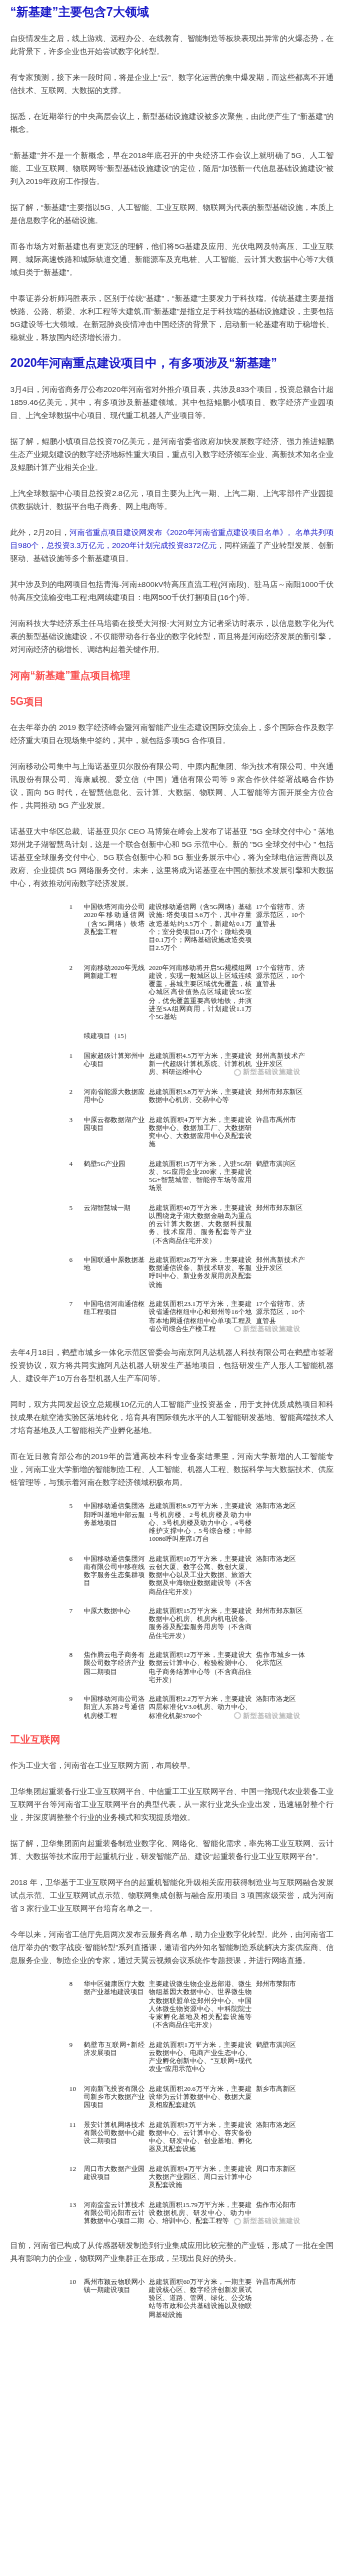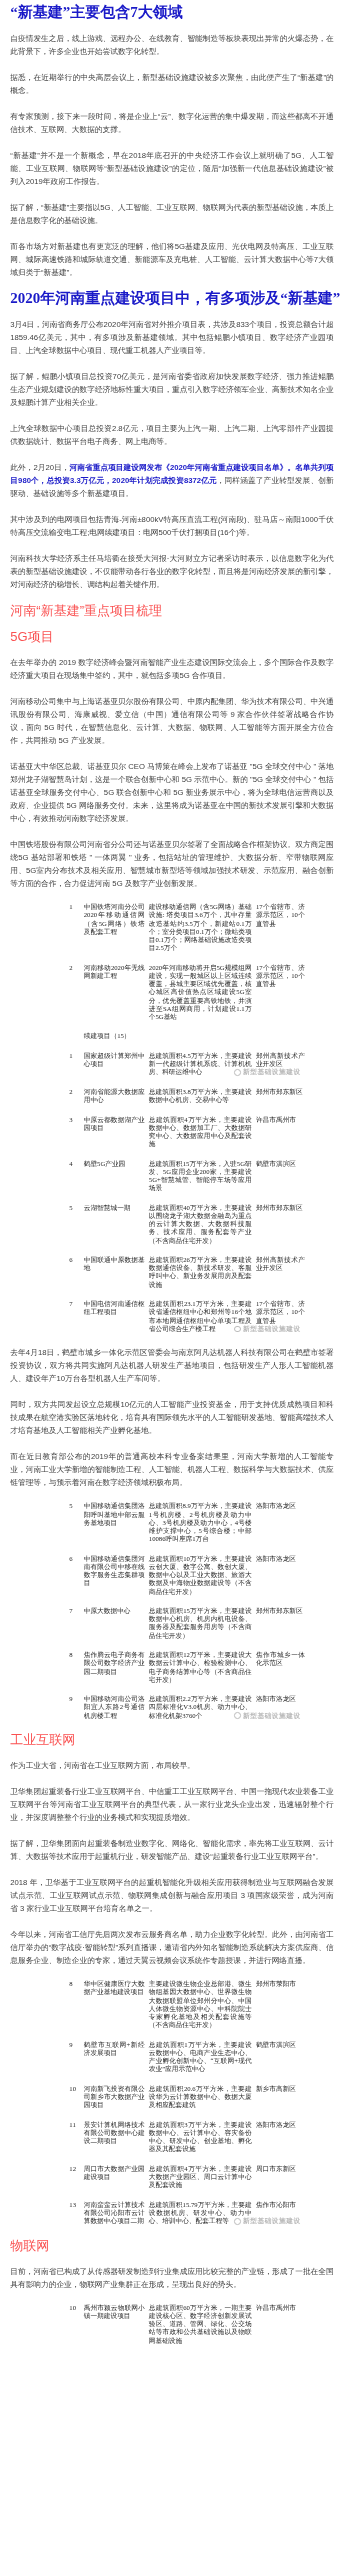--- a/index.html
+++ b/index.html
@@ -1,58 +1,58 @@
 <!DOCTYPE html>
 <html style="font-size:8.2px"><head>
 <meta charset="utf-8">
 <style>
   html,body{margin:0;padding:0;background:#ffffff;}
   body{width:360px;font-family:"Liberation Sans","DejaVu Sans",sans-serif;}
   #article{padding:6.2px 10.3px 20.6px 10.3px;}
   .para{font-size:7.7px;line-height:13px;color:#3f3f3f;text-align:justify;margin:0 16px 13px 0;}
-  .h-blue{font-size:15px;line-height:13px;color:#1a1ac8;font-weight:bold;margin:0 0 13px 0;font-family:Liberation Serif, serif;}
-  .h-red{font-size:13px;line-height:13px;color:#fa5151;font-weight:normal;margin:0 0 13px 0;}
-  .bold-blue{color:#1a1ac8;font-weight:bold;}
+  .h-blue{font-size:12px;line-height:13px;color:#1a1ac8;font-weight:bold;margin:0 0 13px 0;}
+  .h-red{font-size:10px;line-height:13px;color:#fa5151;font-weight:bold;margin:0 0 13px 0;}
+  .bold-blue{color:#1a1ac8;font-weight:normal;}
   .ptable{margin:2.1px 0 13.4px 59px;font-family:"Liberation Serif","DejaVu Serif",serif;
           color:#262626;font-size:6.7px;line-height:8.2px;}
   .tgroup-label{margin:4.1px 0 11.3px 14.4px;}
   .trow{display:grid;grid-template-columns:10.3px 61px 103px 49px;column-gap:4.1px;
         margin-bottom:11.3px;position:relative;}
   .tcell{text-align:justify;}
   .tnum{text-align:left;}
   .wm{position:absolute;left:165px;bottom:0;white-space:nowrap;color:#b9b9b9;font-weight:bold;
       font-size:6.7px;letter-spacing:0.5px;display:flex;align-items:center;
       font-family:"Liberation Sans","DejaVu Sans",sans-serif;}
   .wm-circle{width:6.7px;height:6.7px;border:0.8px solid #bcbcbc;border-radius:50%;
              margin-right:2.1px;box-sizing:border-box;display:inline-block;}
 </style>
 </head>
 <body>
 
 <div id="article">
     <h2 class="h-blue">“新基建”主要包含7大领域</h2>
     <p class="para">自疫情发生之后，线上游戏、远程办公、在线教育、智能制造等板块表现出异常的火爆态势，在此背景下，许多企业也开始尝试数字化转型。</p>
+    <p class="para">有专家预测，接下来一段时间，将是企业上“云”、数字化运营的集中爆发期，而这些都离不开通信技术、互联网、大数据的支撑。</p>
     <p class="para">据悉，在近期举行的中央高层会议上，新型基础设施建设被多次聚焦，由此便产生了“新基建”的概念。</p>
-    <p class="para">有专家预测，接下来一段时间，将是企业上“云”、数字化运营的集中爆发期，而这些都离不开通信技术、互联网、大数据的支撑。</p>
     <p class="para">“新基建”并不是一个新概念，早在2018年底召开的中央经济工作会议上就明确了5G、人工智能、工业互联网、物联网等“新型基础设施建设”的定位，随后“加强新一代信息基础设施建设”被列入2019年政府工作报告。</p>
     <p class="para">据了解，“新基建”主要指以5G、人工智能、工业互联网、物联网为代表的新型基础设施，本质上是信息数字化的基础设施。</p>
     <p class="para">而各市场方对新基建也有更宽泛的理解，他们将5G基建及应用、光伏电网及特高压、工业互联网、城际高速铁路和城际轨道交通、新能源车及充电桩、人工智能、云计算大数据中心等7大领域归类于“新基建”。</p>
+    <p class="para">中泰证券分析师冯胜表示，区别于传统“基建”，“新基建”主要发力于科技端。传统基建主要是指铁路、公路、桥梁、水利工程等大建筑,而“新基建”是指立足于科技端的基础设施建设，主要包括5G建设等七大领域。在新冠肺炎疫情冲击中国经济的背景下，启动新一轮基建有助于稳增长、稳就业，释放国内经济增长潜力。</p>
     <h2 class="h-blue">2020年河南重点建设项目中，有多项涉及“新基建”</h2>
     <p class="para">3月4日，河南省商务厅公布2020年河南省对外推介项目表，共涉及833个项目，投资总额合计超1859.46亿美元，其中，有多项涉及新基建领域。其中包括鲲鹏小镇项目、数字经济产业园项目、上汽全球数据中心项目、现代重工机器人产业项目等。</p>
     <p class="para">据了解，鲲鹏小镇项目总投资70亿美元，是河南省委省政府加快发展数字经济、强力推进鲲鹏生态产业规划建设的数字经济地标性重大项目，重点引入数字经济领军企业、高新技术知名企业及鲲鹏计算产业相关企业。</p>
     <p class="para">上汽全球数据中心项目总投资2.8亿元，项目主要为上汽一期、上汽二期、上汽零部件产业园提供数据统计、数据平台电子商务、网上电商等。</p>
     <p class="para"><span>此外，2月20日，</span><span class="bold-blue">河南省重点项目建设网发布《2020年河南省重点建设项目名单》。名单共列项目980个，总投资3.3万亿元，2020年计划完成投资8372亿元</span><span>，同样涵盖了产业转型发展、创新驱动、基础设施等多个新基建项目。</span></p>
     <p class="para">其中涉及到的电网项目包括青海-河南±800kV特高压直流工程(河南段)、驻马店～南阳1000千伏特高压交流输变电工程;电网续建项目：电网500千伏打捆项目(16个)等。</p>
     <p class="para">河南科技大学经济系主任马培衢在接受大河报·大河财立方记者采访时表示，以信息数字化为代表的新型基础设施建设，不仅能带动各行各业的数字化转型，而且将是河南经济发展的新引擎，对河南经济的稳增长、调结构起着关键作用。</p>
     <h2 class="h-red">河南“新基建”重点项目梳理</h2>
     <h2 class="h-red">5G项目</h2>
     <p class="para">在去年举办的 2019 数字经济峰会暨河南智能产业生态建设国际交流会上，多个国际合作及数字经济重大项目在现场集中签约，其中，就包括多项5G 合作项目。</p>
     <p class="para">河南移动公司集中与上海诺基亚贝尔股份有限公司、中原内配集团、华为技术有限公司、中兴通讯股份有限公司、海康威视、爱立信（中国）通信有限公司等 9 家合作伙伴签署战略合作协议，面向 5G 时代，在智慧信息化、云计算、大数据、物联网、人工智能等方面开展全方位合作，共同推动 5G 产业发展。</p>
     <p class="para">诺基亚大中华区总裁、诺基亚贝尔 CEO 马博策在峰会上发布了诺基亚 "5G 全球交付中心 " 落地郑州龙子湖智慧岛计划，这是一个联合创新中心和 5G 示范中心。新的 "5G 全球交付中心 " 包括诺基亚全球服务交付中心、5G 联合创新中心和 5G 新业务展示中心，将为全球电信运营商以及政府、企业提供 5G 网络服务交付。未来，这里将成为诺基亚在中国的新技术发展引擎和大数据中心，有效推动河南数字经济发展。</p>
-    <p class="para">中国铁塔股份有限公司河南省分公司还与诺基亚贝尔签署了全面战略合作框架协议。双方商定围绕5G 基站部署和铁塔 " 一体两翼 " 业务，包括站址的管理维护、大数据分析、窄带物联网应用、5G室内分布技术及相关应用、智慧城市新型塔等领域加强技术研发、示范应用、融合创新等方面的合作，合力促进河南 5G 及数字产业创新发展。</p>
     <div class="ptable">
       <div class="trow">
         <div class="tcell tnum">1</div>
         <div class="tcell">中国铁塔河南分公司2020年移动通信网（含5G网络）铁塔及配套工程</div>
         <div class="tcell">建设移动通信网（含5G网络）基础设施: 塔类项目3.6万个，其中存量改造基站约3.5万个，新建站0.1万个；室分类项目0.1万个；微站类项目0.1万个；网络基础设施改造类项目2.5万个</div>
         <div class="tcell">17个省辖市、济源示范区，10个直管县</div>
       </div>
       <div class="trow">
         <div class="tcell tnum">2</div>
         <div class="tcell">河南移动2020年无线网新建工程</div>
@@ -191,21 +191,20 @@
         <div class="tcell tnum">13</div>
         <div class="tcell">河南蛮蛮云计算技术有限公司沁阳市云计算数据中心项目二期</div>
         <div class="tcell">总建筑面积15.79万平方米，主要建设数据机房、研发中心、动力中心、培训中心、配套工程等</div>
         <div class="tcell">焦作市沁阳市</div>
         <div class="wm">
           <span class="wm-circle"></span>
           <span>新型基础设施建设</span>
         </div>
       </div>
     </div>
-    <h2 class="h-red">物联网</h2>
     <p class="para">目前，河南省已构成了从传感器研发制造到行业集成应用比较完整的产业链，形成了一批在全国具有影响力的企业，物联网产业集群正在形成，呈现出良好的势头。</p>
     <div class="ptable">
       <div class="trow">
         <div class="tcell tnum">10</div>
         <div class="tcell">禹州市颍云物联网小镇一期建设项目</div>
         <div class="tcell">总建筑面积60万平方米，一期主要建设核心区、数字经济创新发展试验区、道路、管网、绿化、公交场站等市政和公共基础设施以及物联网基础设施</div>
         <div class="tcell">许昌市禹州市</div>
       </div>
     </div>
   </div>

